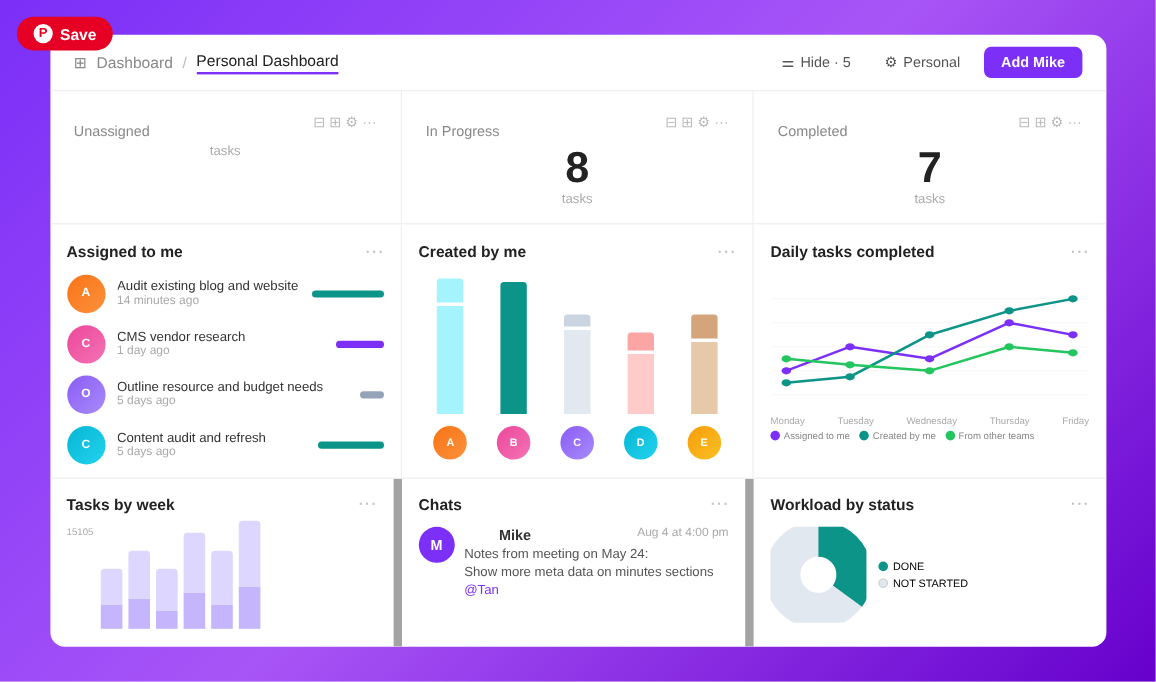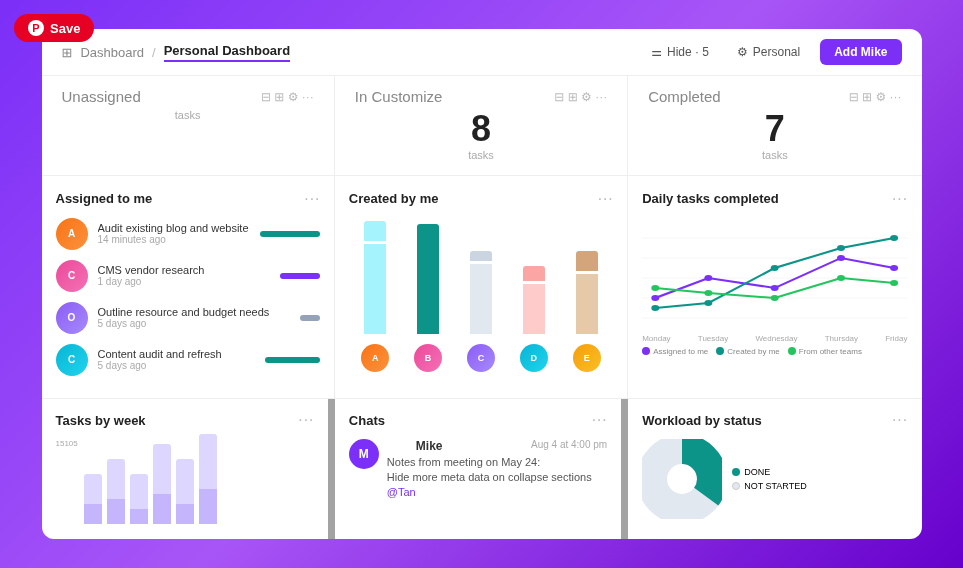--- a/index.html
+++ b/index.html
@@ -62,21 +62,21 @@
     }
     .breadcrumb {
       display: flex;
       align-items: center;
       gap: 8px;
       font-size: 13px;
       color: #888;
     }
     .breadcrumb .active {
       color: #222;
-      font-weight: 700;
+      font-weight: 400;
       border-bottom: 2px solid #7b2ff7;
       padding-bottom: 2px;
     }
     .header-actions {
       display: flex;
       align-items: center;
       gap: 12px;
     }
     .header-btn {
       display: flex;
@@ -111,22 +111,23 @@
       border-right: 1px solid #eee;
     }
     .stat-card:last-child { border-right: none; }
     .stat-header {
       display: flex;
       align-items: center;
       justify-content: space-between;
       margin-bottom: 4px;
     }
     .stat-label {
-      font-size: 15px;
+      font-size: 12px;
       color: #888;
+      margin-top: 14px;
     }
     .stat-icons {
       display: flex;
       gap: 6px;
       color: #bbb;
       font-size: 12px;
     }
     .stat-number {
       font-size: 36px;
       font-weight: 600;
@@ -395,21 +396,21 @@
   <div class="stats-row">
     <div class="stat-card">
       <div class="stat-header">
         <span class="stat-label">Unassigned</span>
         <span class="stat-icons">⊟ ⊞ ⚙ ···</span>
       </div>
       <div class="stat-sublabel">tasks</div>
     </div>
     <div class="stat-card">
       <div class="stat-header">
-        <span class="stat-label">In Customize</span>
+        <span class="stat-label">In Progress</span>
         <span class="stat-icons">⊟ ⊞ ⚙ ···</span>
       </div>
       <div class="stat-number">8</div>
       <div class="stat-sublabel">tasks</div>
     </div>
     <div class="stat-card">
       <div class="stat-header">
         <span class="stat-label">Completed</span>
         <span class="stat-icons">⊟ ⊞ ⚙ ···</span>
       </div>
@@ -620,21 +621,21 @@
         <span class="dots-menu">···</span>
       </div>
       <div class="chat-item">
         <div class="chat-avatar">M</div>
         <div class="chat-content">
           <div class="chat-meta">
             <span class="chat-name">Mike</span>
             <span class="chat-time">Aug 4 at 4:00 pm</span>
           </div>
           <div class="chat-text">Notes from meeting on May 24:</div>
-          <div class="chat-text">Hide more meta data on collapse sections</div>
+          <div class="chat-text">Show more meta data on minutes sections</div>
           <div class="chat-mention">@Tan</div>
         </div>
       </div>
     </div>
 
     <div class="bottom-card">
       <div class="card-header">
         <span class="card-title">Workload by status</span>
         <span class="dots-menu">···</span>
       </div>

